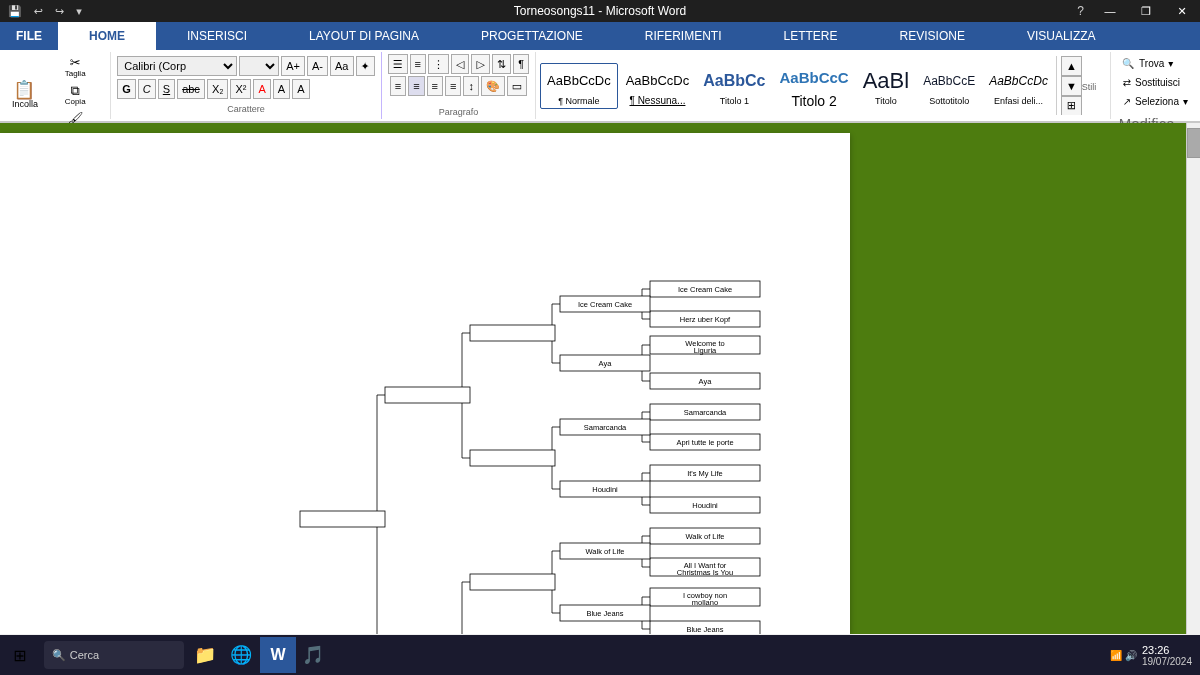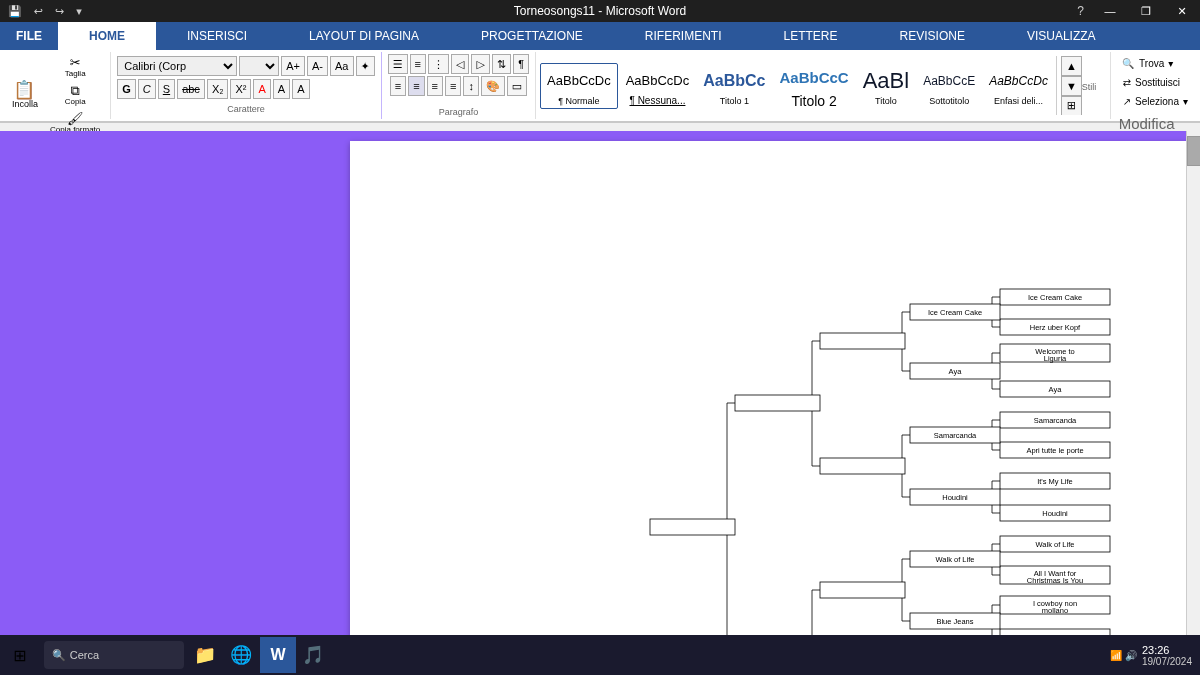--- a/index.html
+++ b/index.html
@@ -193,27 +193,26 @@
       display: flex;
       align-items: center;
       gap: 4px;
       cursor: pointer;
       padding: 2px 4px;
       border-radius: 2px;
     }
 
     
     #doc-area {
-      background: #8b5cf6;
-      display: flex;
-      justify-content: flex-end;
+      background: #4d7c0f;
+      display: flex;
+      justify-content: flex-start;
       overflow: hidden;
       height: calc(675px - 22px - 28px - 72px - 18px - 24px);
       position: relative;
-      margin-top: 8px;
     }
 
     #page {
       background: #fff;
       width: 850px;
       min-height: 500px;
       margin-top: 10px;
       padding: 20px;
       position: relative;
       box-shadow: 0 2px 6px rgba(0,0,0,0.3);

